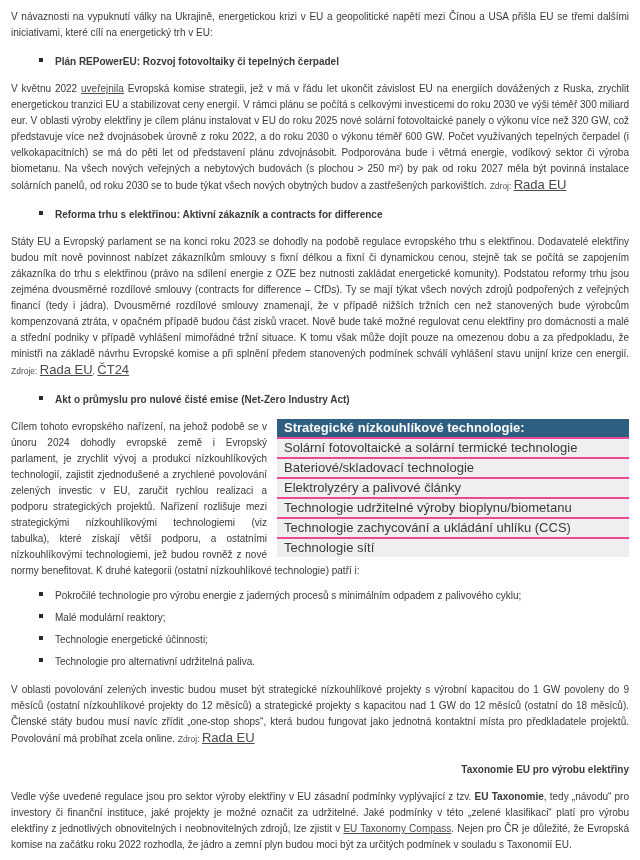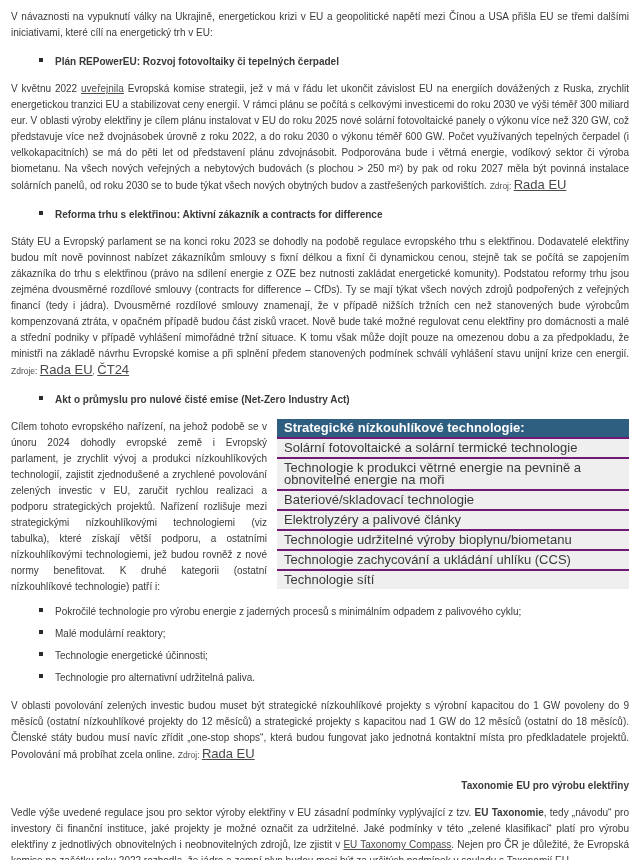--- a/index.html
+++ b/index.html
@@ -61,21 +61,21 @@
   }
   .tech-header {
     background: var(--table-header-bg, #2e5f80);
     color: #ffffff;
     font-weight: bold;
     padding: 3px 7px 3px 7px;
   }
   .tech-row {
     background: var(--table-row-bg, #efefef);
     padding: 3px 7px 3px 7px;
-    border-top: 2px solid #701a75;
+    border-top: 2px solid #ec4899;
   }
 
   
   .sub-bullets { clear: both; margin: 0 0 12px 0; }
   .sub-bullet {
     display: flex;
     align-items: flex-end;
     padding-left: 28px;
     margin-bottom: 6px;
   }
@@ -111,21 +111,20 @@
   <div class="bullet-heading">
     <span class="bh-sq"></span>
     <span>Akt o průmyslu pro nulové čisté emise (Net-Zero Industry Act)</span>
   </div>
 
   <div class="netzero-flow">
     <div class="tech-table">
       <div class="tech-header">Strategické nízkouhlíkové technologie:</div>
       <div>
           <div class="tech-row">Solární fotovoltaické a solární termické technologie</div>
-          <div class="tech-row">Technologie k produkci větrné energie na pevnině a obnovitelné energie na moři</div>
           <div class="tech-row">Bateriové/skladovací technologie</div>
           <div class="tech-row">Elektrolyzéry a palivové články</div>
           <div class="tech-row">Technologie udržitelné výroby bioplynu/biometanu</div>
           <div class="tech-row">Technologie zachycování a ukládání uhlíku (CCS)</div>
           <div class="tech-row">Technologie sítí</div>
         </div>
     </div>
     <p class="para"><span class="seg-n">Cílem tohoto evropského nařízení, na jehož podobě se v únoru 2024 dohodly evropské země i Evropský parlament, je zrychlit vývoj a produkci nízkouhlíkových technologií, zajistit zjednodušené a zrychlené povolování zelených investic v EU, zaručit rychlou realizaci a podporu strategických projektů. Nařízení rozlišuje mezi strategickými nízkouhlíkovými technologiemi (viz tabulka), které získají větší podporu, a ostatními nízkouhlíkovými technologiemi, jež budou rovněž z nové normy benefitovat. K druhé kategorii (ostatní nízkouhlíkové technologie) patří i:</span></p>
   </div>
 

